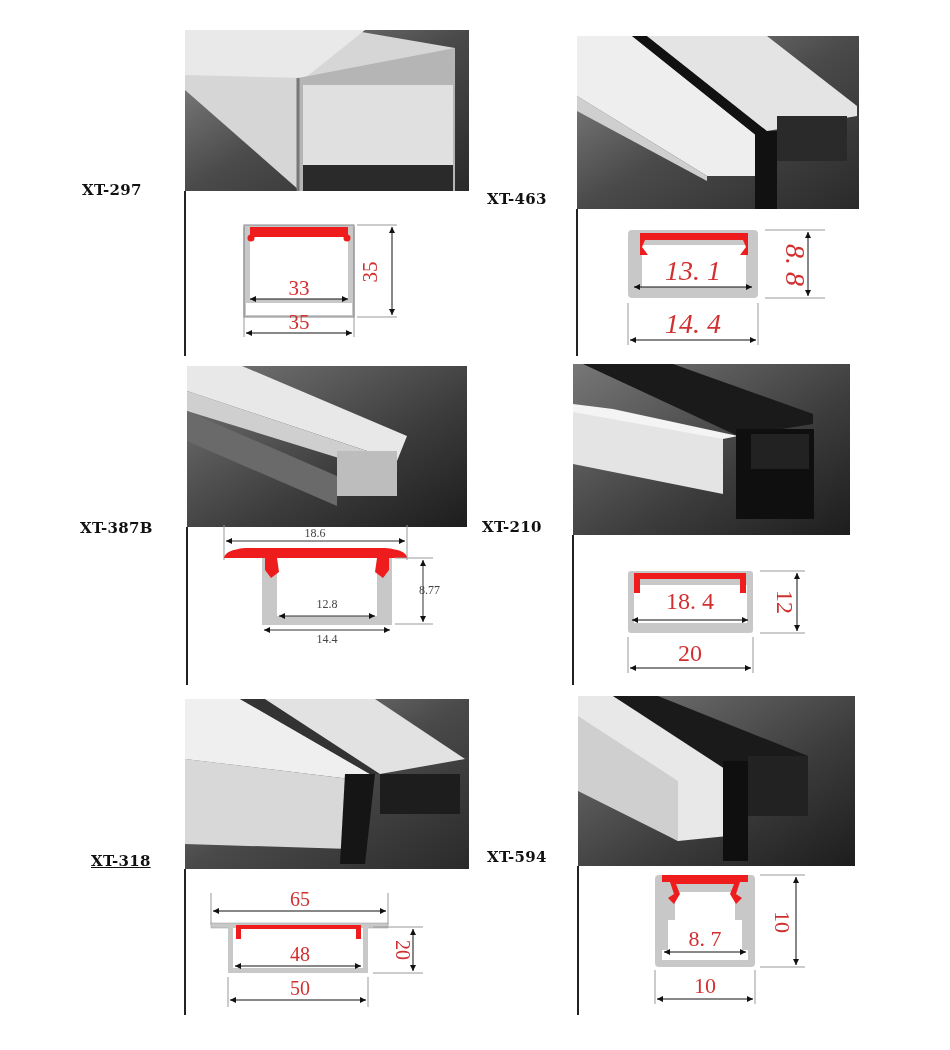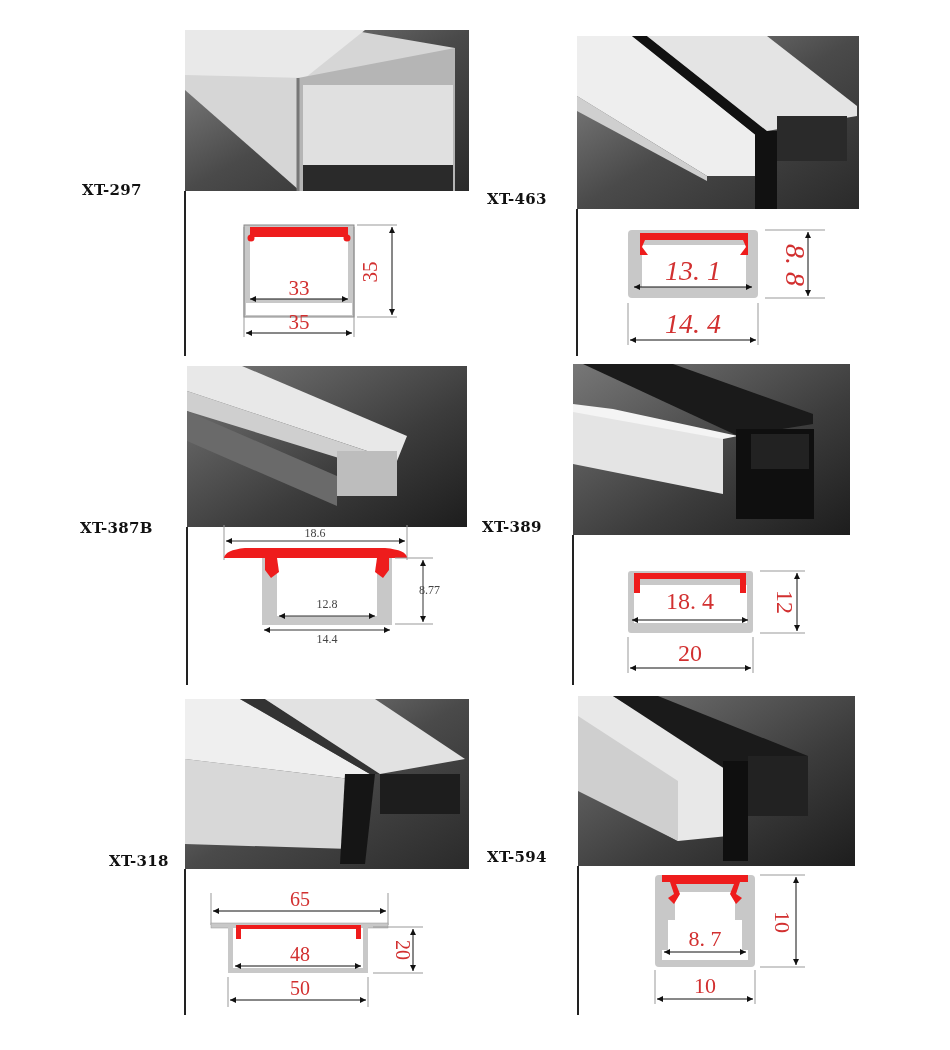--- a/index.html
+++ b/index.html
@@ -124,21 +124,21 @@
     <line x1="180" y1="104" x2="218" y2="104" stroke="#999"></line>
     <line x1="208" y1="40" x2="208" y2="102" stroke="#333" marker-start="url(#arr)" marker-end="url(#arr)"></line>
     <text x="204" y="74" font-size="12" fill="#444">8.77</text>
     <line x1="64" y1="96" x2="160" y2="96" stroke="#333" marker-start="url(#arr)" marker-end="url(#arr)"></line>
     <text x="112" y="88" text-anchor="middle" font-size="12" fill="#444">12.8</text>
     <line x1="49" y1="110" x2="175" y2="110" stroke="#333" marker-start="url(#arr)" marker-end="url(#arr)"></line>
     <text x="112" y="123" text-anchor="middle" font-size="12" fill="#444">14.4</text>
   </svg>
 </div>
 
-<div class="label" style="left:482px;top:518px;">XT-389</div>
+<div class="label" style="left:482px;top:518px;">XT-210</div>
 <div class="photo" style="left:573px;top:364px;width:277px;height:171px;">
   <svg width="277" height="171">
     <rect width="277" height="171" fill="url(#bgdark2)"></rect>
     <polygon points="0,45 150,70 150,130 0,100" fill="#e4e4e4"></polygon>
     <polygon points="0,40 40,45 165,72 150,75 0,48" fill="#f4f4f4"></polygon>
     <polygon points="10,0 100,0 240,50 240,60 165,72" fill="#1a1a1a"></polygon>
     <rect x="163" y="65" width="78" height="90" fill="#0f0f0f"></rect>
     <rect x="178" y="70" width="58" height="35" fill="#222"></rect>
   </svg>
 </div>
@@ -156,21 +156,21 @@
     <line x1="140" y1="68" x2="185" y2="68" stroke="#999"></line>
     <line x1="177" y1="8" x2="177" y2="66" stroke="#111" marker-start="url(#arr)" marker-end="url(#arr)"></line>
     <line x1="12" y1="55" x2="128" y2="55" stroke="#111" marker-start="url(#arr)" marker-end="url(#arr)"></line>
     <line x1="10" y1="103" x2="131" y2="103" stroke="#111" marker-start="url(#arr)" marker-end="url(#arr)"></line>
     <text x="70" y="44" text-anchor="middle" font-size="24" fill="#d23030">18. 4</text>
     <text x="70" y="96" text-anchor="middle" font-size="24" fill="#d23030">20</text>
     <text x="157" y="37" text-anchor="middle" font-size="24" fill="#d23030" transform="rotate(90 157 37)">12</text>
   </svg>
 </div>
 
-<div class="label" style="left:109px;top:852px;">XT-318</div>
+<div class="label" style="left:91px;top:852px;text-decoration:underline;">XT-318</div>
 <div class="photo" style="left:185px;top:699px;width:284px;height:170px;">
   <svg width="284" height="170">
     <rect width="284" height="170" fill="url(#bgdark)"></rect>
     <polygon points="0,0 55,0 185,75 165,80 0,60" fill="#efefef"></polygon>
     <polygon points="0,60 165,80 165,150 0,145" fill="#d8d8d8"></polygon>
     <polygon points="55,0 80,0 195,75 185,75" fill="#333"></polygon>
     <polygon points="80,0 190,0 280,60 195,75" fill="#e2e2e2"></polygon>
     <polygon points="160,75 190,75 180,165 155,165" fill="#151515"></polygon>
     <rect x="195" y="75" width="80" height="40" fill="#1d1d1d"></rect>
   </svg>

